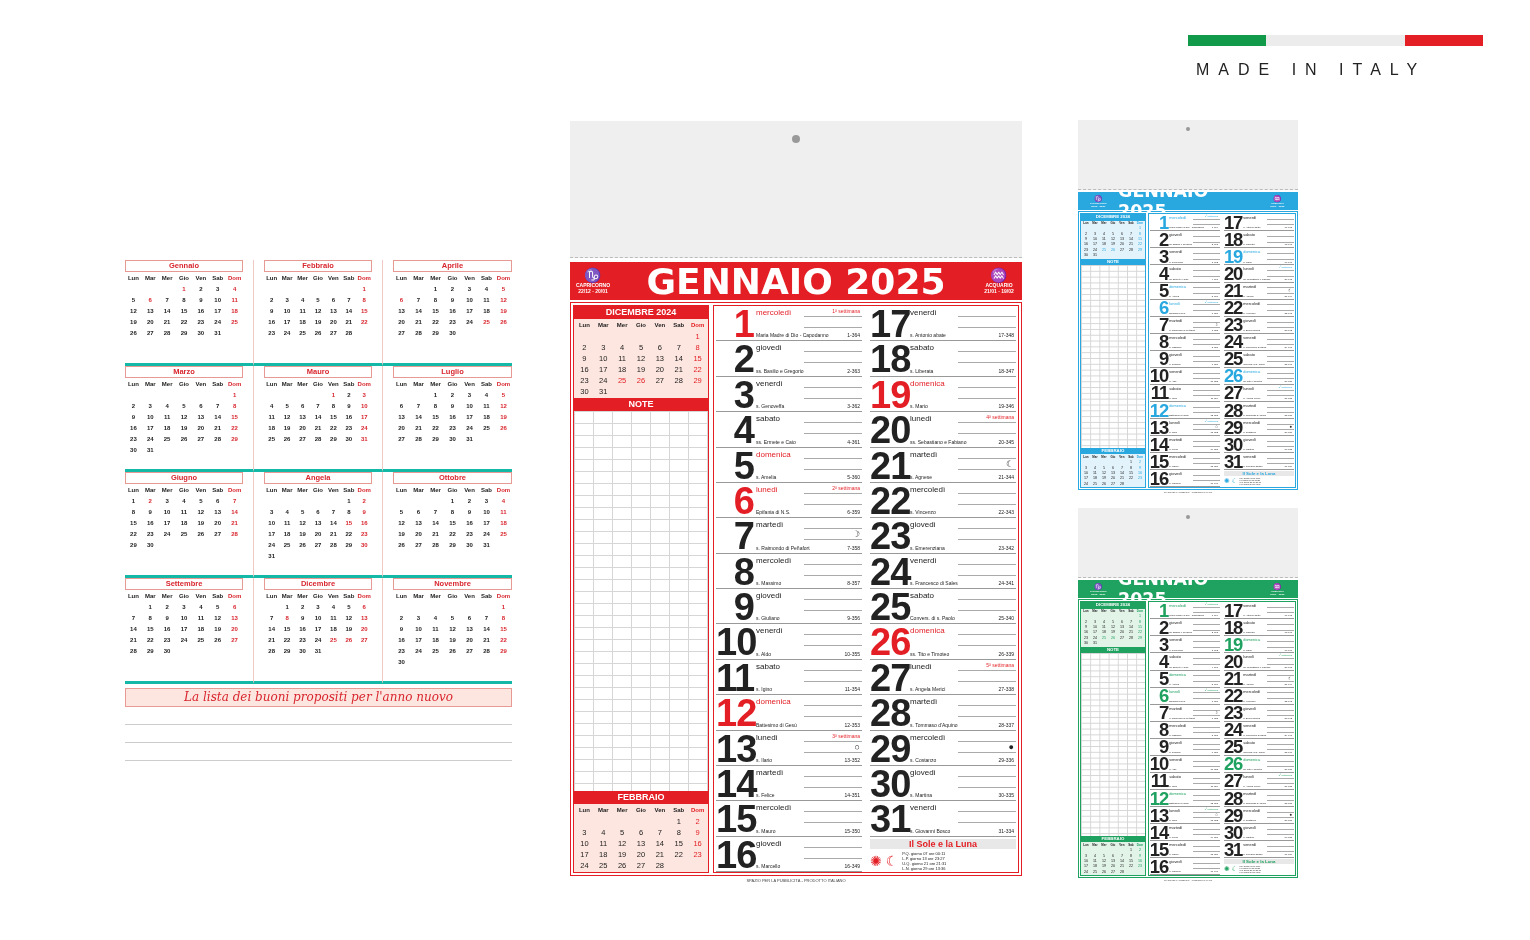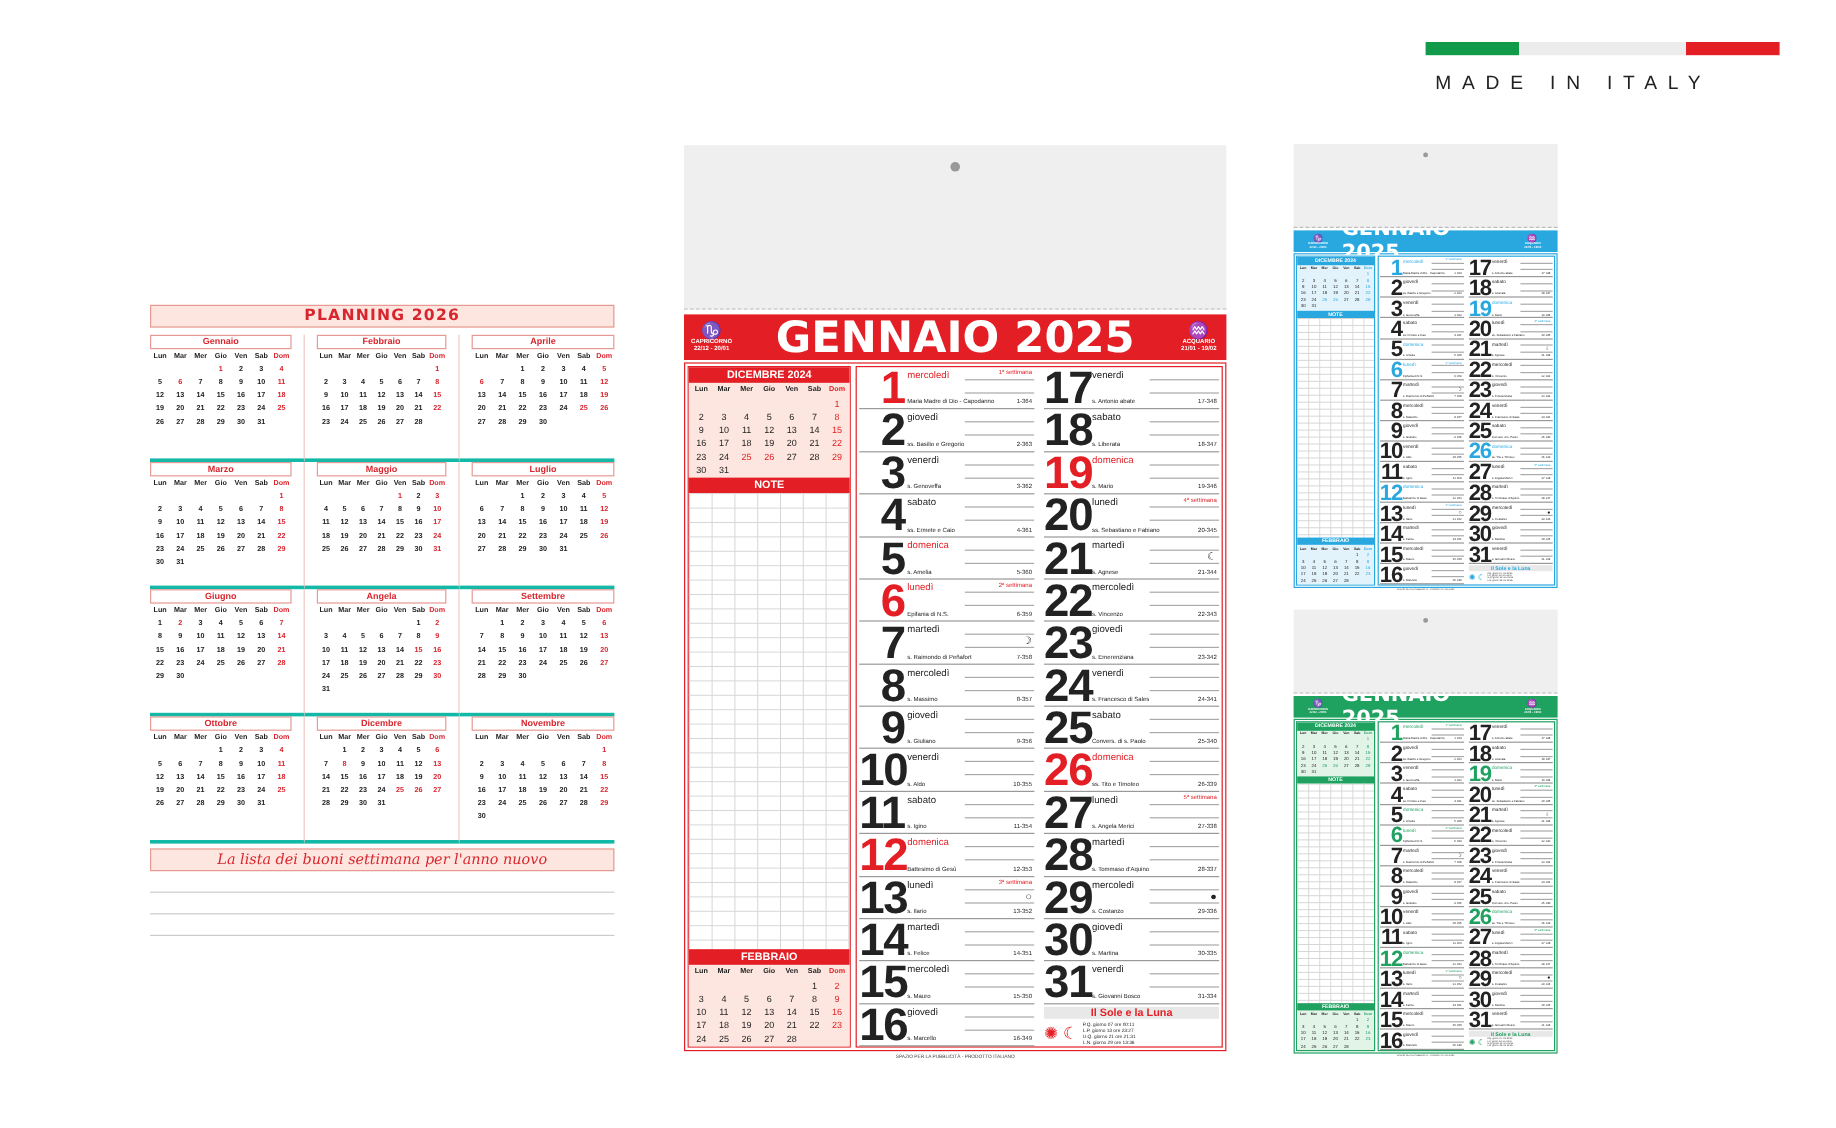--- a/index.html
+++ b/index.html
@@ -51,21 +51,20 @@
 <body>
 
 <div id="flag" class="abs">
     <div style="background: rgb(16, 154, 73); flex: 1 1 0%;"></div>
     <div style="background: rgb(236, 236, 236); flex: 1.8 1 0%;"></div>
     <div style="background: rgb(227, 30, 36); flex: 1 1 0%;"></div>
   </div>
 <div id="mii" class="abs">MADE IN ITALY</div>
 
 <div id="plan" class="abs">
- <div class="plan-title">PLANNING 2026</div>
  <div class="plan-grid" id="plan-grid">
       <div class="pm">
         <div class="pm-name">Gennaio</div>
         <div class="pm-days">
           <span>Lun</span>
           <span>Mar</span>
           <span>Mer</span>
           <span>Gio</span>
           <span>Ven</span>
           <span>Sab</span>
@@ -239,21 +238,21 @@
           <span>25</span>
           <span>26</span>
           <span>27</span>
           <span>28</span>
           <span class="red">29</span>
           <span>30</span>
           <span>31</span>
         </div>
       </div>
       <div class="pm">
-        <div class="pm-name">Maggio</div>
+        <div class="pm-name">Mauro</div>
         <div class="pm-days">
           <span>Lun</span>
           <span>Mar</span>
           <span>Mer</span>
           <span>Gio</span>
           <span>Ven</span>
           <span>Sab</span>
           <span class="red">Dom</span>
           <span></span>
           <span></span>
@@ -421,63 +420,20 @@
           <span>25</span>
           <span>26</span>
           <span>27</span>
           <span>28</span>
           <span>29</span>
           <span class="red">30</span>
           <span>31</span>
         </div>
       </div>
       <div class="pm">
-        <div class="pm-name">Settembre</div>
-        <div class="pm-days">
-          <span>Lun</span>
-          <span>Mar</span>
-          <span>Mer</span>
-          <span>Gio</span>
-          <span>Ven</span>
-          <span>Sab</span>
-          <span class="red">Dom</span>
-          <span></span>
-          <span>1</span>
-          <span>2</span>
-          <span>3</span>
-          <span>4</span>
-          <span>5</span>
-          <span class="red">6</span>
-          <span>7</span>
-          <span>8</span>
-          <span>9</span>
-          <span>10</span>
-          <span>11</span>
-          <span>12</span>
-          <span class="red">13</span>
-          <span>14</span>
-          <span>15</span>
-          <span>16</span>
-          <span>17</span>
-          <span>18</span>
-          <span>19</span>
-          <span class="red">20</span>
-          <span>21</span>
-          <span>22</span>
-          <span>23</span>
-          <span>24</span>
-          <span>25</span>
-          <span>26</span>
-          <span class="red">27</span>
-          <span>28</span>
-          <span>29</span>
-          <span>30</span>
-        </div>
-      </div>
-      <div class="pm">
         <div class="pm-name">Ottobre</div>
         <div class="pm-days">
           <span>Lun</span>
           <span>Mar</span>
           <span>Mer</span>
           <span>Gio</span>
           <span>Ven</span>
           <span>Sab</span>
           <span class="red">Dom</span>
           <span></span>
@@ -510,20 +466,63 @@
           <span class="red">25</span>
           <span>26</span>
           <span>27</span>
           <span>28</span>
           <span>29</span>
           <span>30</span>
           <span>31</span>
         </div>
       </div>
       <div class="pm">
+        <div class="pm-name">Settembre</div>
+        <div class="pm-days">
+          <span>Lun</span>
+          <span>Mar</span>
+          <span>Mer</span>
+          <span>Gio</span>
+          <span>Ven</span>
+          <span>Sab</span>
+          <span class="red">Dom</span>
+          <span></span>
+          <span>1</span>
+          <span>2</span>
+          <span>3</span>
+          <span>4</span>
+          <span>5</span>
+          <span class="red">6</span>
+          <span>7</span>
+          <span>8</span>
+          <span>9</span>
+          <span>10</span>
+          <span>11</span>
+          <span>12</span>
+          <span class="red">13</span>
+          <span>14</span>
+          <span>15</span>
+          <span>16</span>
+          <span>17</span>
+          <span>18</span>
+          <span>19</span>
+          <span class="red">20</span>
+          <span>21</span>
+          <span>22</span>
+          <span>23</span>
+          <span>24</span>
+          <span>25</span>
+          <span>26</span>
+          <span class="red">27</span>
+          <span>28</span>
+          <span>29</span>
+          <span>30</span>
+        </div>
+      </div>
+      <div class="pm">
         <div class="pm-name">Dicembre</div>
         <div class="pm-days">
           <span>Lun</span>
           <span>Mar</span>
           <span>Mer</span>
           <span>Gio</span>
           <span>Ven</span>
           <span>Sab</span>
           <span class="red">Dom</span>
           <span></span>
@@ -602,21 +601,21 @@
           <span>24</span>
           <span>25</span>
           <span>26</span>
           <span>27</span>
           <span>28</span>
           <span class="red">29</span>
           <span>30</span>
         </div>
       </div>
     </div>
- <div class="plan-foot">La lista dei buoni settimana per l'anno nuovo</div>
+ <div class="plan-foot">La lista dei buoni propositi per l'anno nuovo</div>
  <div class="plan-line"></div>
  <div class="plan-line"></div>
  <div class="plan-line"></div>
 </div>
 
 <div id="cal-main" class="cal" style="left: 570px; top: 121px; width: 452px;">
     <div class="top" style="height: 137px;">
       <div class="hole" style="height: 8px; width: 8px; left: 222px; top: 14px;"></div>
     </div>
     <div class="hdr" style="background: rgb(227, 30, 36); height: 38px; margin-top: 4px; padding: 0px 3px;">

